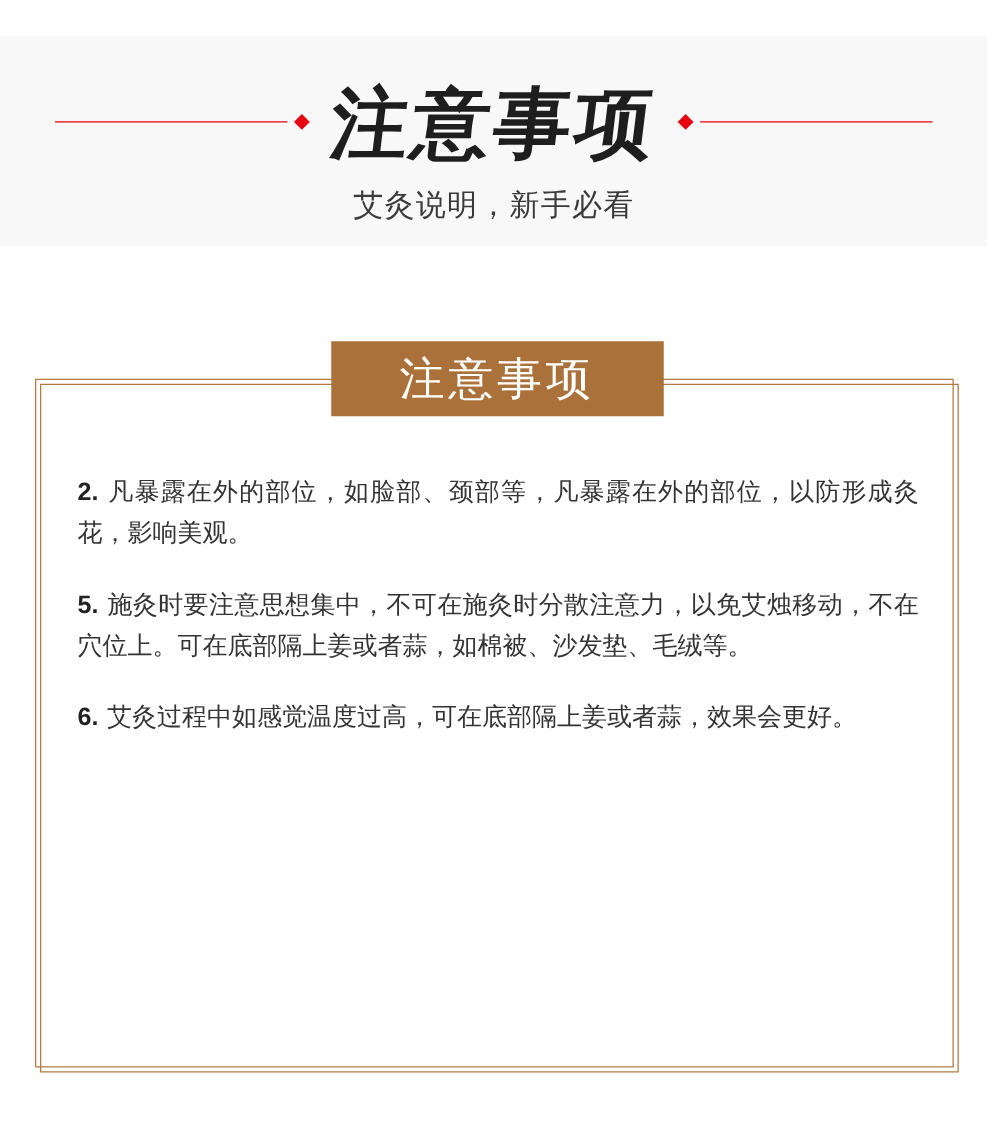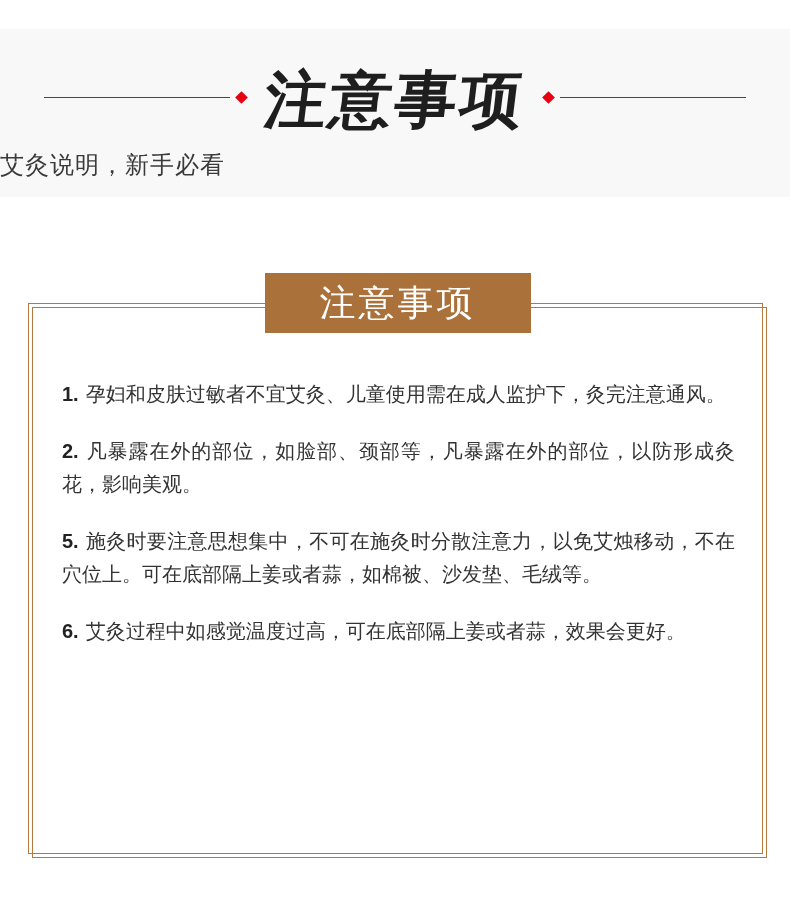--- a/index.html
+++ b/index.html
@@ -59,20 +59,21 @@
     transform: skewX(-7deg);
     margin: 0 12px;
     white-space: nowrap;
     line-height: 90px;
   }
   .hero-subtitle {
     position: absolute;
     top: 119px;
     left: 0;
     right: 0;
+    text-align: center;
     font-size: 24px;
     color: #3a3a3a;
     letter-spacing: 1px;
     line-height: 34px;
   }
 
   
   .notice-frame {
     position: absolute;
     left: 28px;
@@ -144,20 +145,19 @@
 
   <section class="notice-frame">
     <span class="frame-line outer"></span>
     <span class="frame-line inner"></span>
 
     <div class="badge">
       <span class="badge-label">注意事项</span>
     </div>
 
     <div class="notice-list">
-      <p class="notice-item"><b class="num">1.</b><span class="txt">孕妇和皮肤过敏者不宜艾灸、儿童使用需在成人监护下，灸完注意通风。</span></p>
       <p class="notice-item"><b class="num">2.</b><span class="txt">凡暴露在外的部位，如脸部、颈部等，凡暴露在外的部位，以防形成灸花，影响美观。</span></p>
       <p class="notice-item"><b class="num">5.</b><span class="txt">施灸时要注意思想集中，不可在施灸时分散注意力，以免艾烛移动，不在穴位上。可在底部隔上姜或者蒜，如棉被、沙发垫、毛绒等。</span></p>
       <p class="notice-item"><b class="num">6.</b><span class="txt">艾灸过程中如感觉温度过高，可在底部隔上姜或者蒜，效果会更好。</span></p>
     </div>
   </section>
 
 </div>
 
 </body></html>

